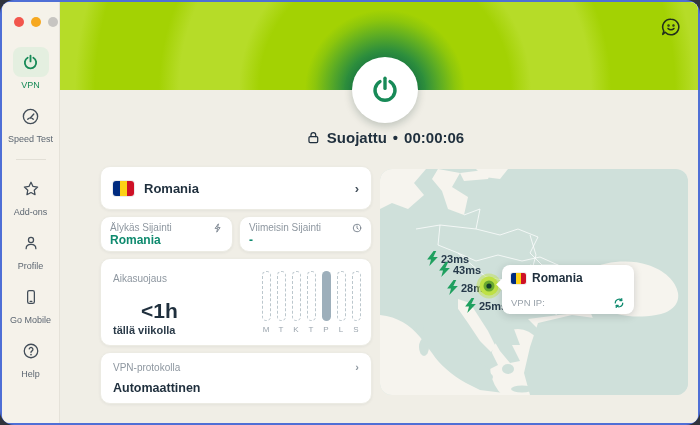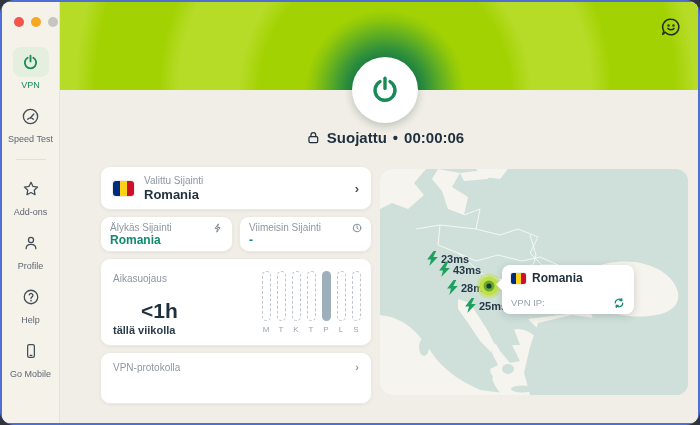--- a/index.html
+++ b/index.html
@@ -134,36 +134,36 @@
               <circle cx="12" cy="8" r="3.4"></circle>
                 <path d="M5.5 19.5c0-3.6 2.9-5.6 6.5-5.6s6.5 2 6.5 5.6"></path>
             </svg>
           </div>
           <span class="nav-label">Profile</span>
         </div>
 
         <div class="nav-item">
           <div class="icon-pill">
             <svg width="18" height="18" viewBox="0 0 24 24" fill="none" stroke="#434e59" stroke-width="1.7" stroke-linecap="round">
+              <rect x="7.5" y="3.5" width="9" height="17" rx="2.2"></rect>
+                <path d="M10.8 17.8h2.4"></path>
+            </svg>
+          </div>
+          <span class="nav-label">Go Mobile</span>
+        </div>
+
+        <div class="nav-item">
+          <div class="icon-pill">
+            <svg width="18" height="18" viewBox="0 0 24 24" fill="none" stroke="#434e59" stroke-width="1.7" stroke-linecap="round">
               <circle cx="12" cy="12" r="9"></circle>
                 <path d="M9.6 9.3a2.5 2.5 0 1 1 3.4 2.8c-.8.4-1 1-1 1.8"></path>
                 <circle cx="12" cy="16.8" r="0.4" fill="#434e59"></circle>
             </svg>
           </div>
           <span class="nav-label">Help</span>
-        </div>
-
-        <div class="nav-item">
-          <div class="icon-pill">
-            <svg width="18" height="18" viewBox="0 0 24 24" fill="none" stroke="#434e59" stroke-width="1.7" stroke-linecap="round">
-              <rect x="7.5" y="3.5" width="9" height="17" rx="2.2"></rect>
-                <path d="M10.8 17.8h2.4"></path>
-            </svg>
-          </div>
-          <span class="nav-label">Go Mobile</span>
         </div>
 
       </div>
     </div>
 
     <div class="main">
       <div class="header">
         <div class="feedback-btn">
           <svg width="22" height="22" viewBox="0 0 24 24" fill="none" stroke="#22301c" stroke-width="1.7" stroke-linecap="round" stroke-linejoin="round">
             <path d="M12 3.5a8.5 8.5 0 1 1-6.3 14.2L3 20l1.2-3.6A8.5 8.5 0 0 1 12 3.5z"></path>
@@ -193,21 +193,20 @@
 
       <div class="left-col">
 
         <div class="card card-selected">
           <div class="flag">
               <div class="f-blue"></div>
               <div class="f-yel"></div>
               <div class="f-red"></div>
             </div>
           <div class="sel-text">
-            <span class="card-title">Valittu Sijainti</span>
             <span class="sel-value">Romania</span>
           </div>
           <span class="chev">›</span>
         </div>
 
         <div class="row2">
           <div class="card mini-card">
             <div class="mini-top">
               <span class="card-title">Älykäs Sijainti</span>
               <svg width="10" height="10" viewBox="0 0 24 24" fill="none" stroke="#6b7682" stroke-width="2" stroke-linejoin="round">
@@ -262,20 +261,21 @@
                 <span class="bar-label">S</span>
               </div>
           </div>
         </div>
 
         <div class="card card-proto">
           <div class="proto-top">
             <span class="card-title">VPN-protokolla</span>
             <span class="chev" style="font-size:11px;color:#8e97a0;">›</span>
           </div>
+          <span class="proto-value">Automaattinen</span>
         </div>
 
       </div>
 
       <div class="map">
         <svg class="geo" width="308" height="226" viewBox="0 0 308 226">
           <rect width="308" height="226" fill="#cfe0da"></rect>
 
           <g fill="#f6f4ee">
             <path d="M0 0 H46 L34 14 L44 26 L28 40 L12 34 L0 40 Z"></path>

